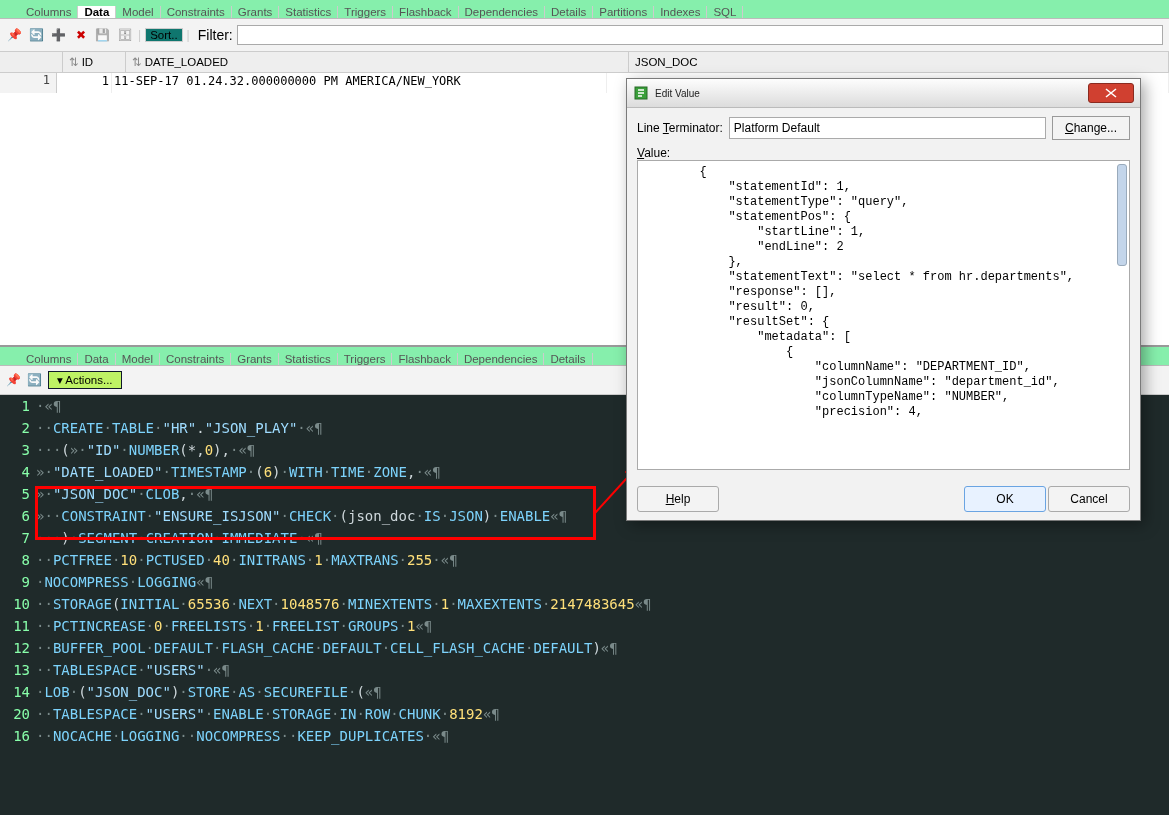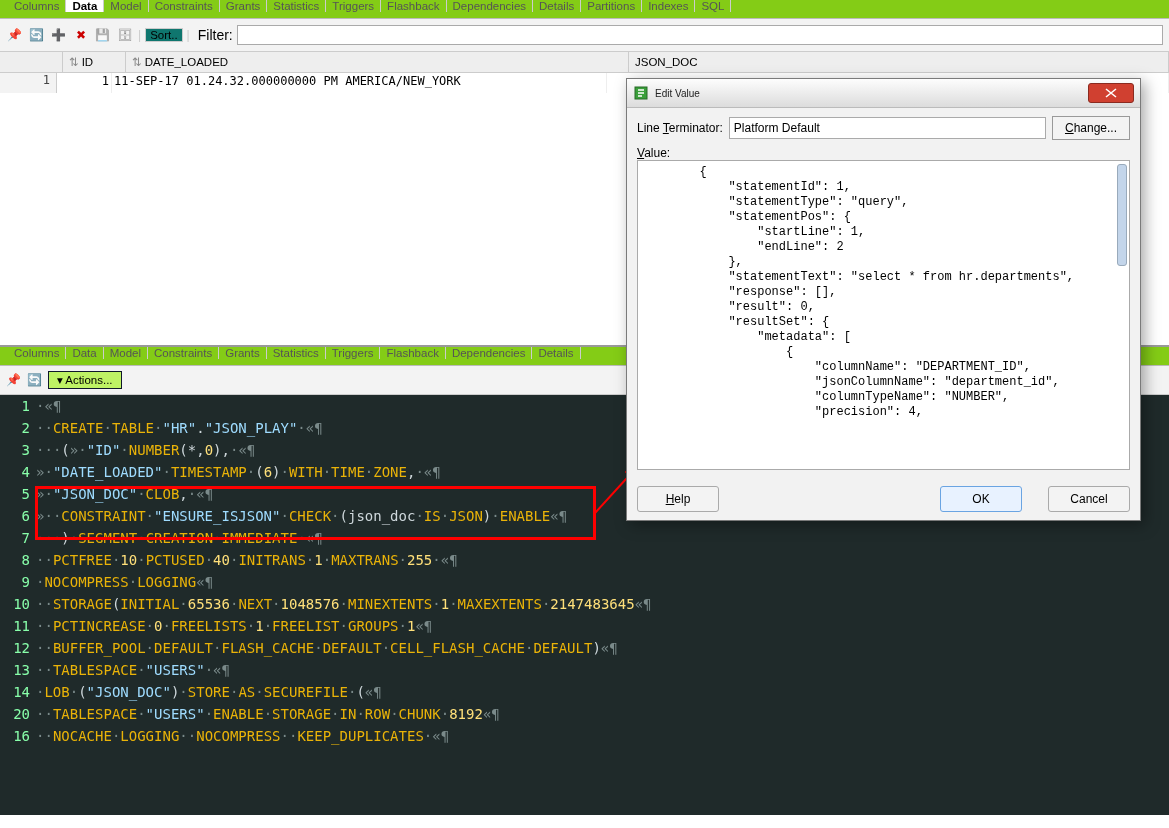--- a/index.html
+++ b/index.html
@@ -1,16 +1,16 @@
 <!DOCTYPE html>
 <html><head>
 <meta charset="utf-8">
 <style>
 html,body{margin:0;padding:0;font-family:Tahoma,Arial,sans-serif;font-size:12px;background:#fff;color:#000;width:1169px;height:828px;overflow:hidden}
-.tabbar{display:flex;align-items:flex-start;background:#84cc16;border-bottom:1px solid #bbb;height:18px;padding:0 8px;font-size:11.5px}
+.tabbar{display:flex;align-items:flex-end;background:#86efac;border-bottom:1px solid #bbb;height:18px;padding:0 20px;font-size:11.5px}
 .tabbar .tab{padding:0 6px;color:#555;border-right:1px solid #ccc;cursor:pointer;white-space:nowrap}
 .tabbar .tab.active{background:#fff;font-weight:bold;color:#000}
 .toolbar{display:flex;align-items:center;background:#f3f3f3;border-bottom:1px solid #ccc;height:28px;padding:2px 6px;gap:4px}
 .toolbar .btn{width:18px;height:18px;display:flex;align-items:center;justify-content:center;cursor:pointer}
 .toolbar .sort{font-size:11.5px;padding:0 4px;border:1px solid #ccc;background:#0f766e;cursor:pointer}
 .toolbar .filterlabel{font-size:14px;margin-left:4px}
 .filterinput{flex:1;height:18px;border:1px solid #aaa;font-size:11.5px;padding:0 3px}
 .gridhead{display:flex;background:#eee;border-bottom:1px solid #ccc;height:20px;font-size:11.5px}
 .gridhead .cell{border-right:1px solid #ccc;padding:2px 6px;display:flex;align-items:center;gap:3px}
 .cell .sorticon{color:#888}
@@ -19,21 +19,21 @@
 .row .c{padding:1px 2px;border-right:1px solid #eee;white-space:nowrap}
 .upper{height:345px;position:relative;overflow:hidden}
 .lowerwrap{border-top:2px solid #999}
 .toolbar2{display:flex;align-items:center;background:#f3f3f3;border-bottom:1px solid #ccc;height:24px;padding:2px 6px;gap:6px}
 .toolbar2 .actions{font-size:11.5px;border:1px solid #0f172a;padding:1px 8px;background:#bef264;cursor:pointer}
 
 .editor{background:#1f2a2a;color:#ddd;font-family:"Consolas",monospace;font-size:14px;line-height:22px;height:420px;overflow:hidden;position:relative}
 .edrow{display:flex}
 .edrow .ln{width:30px;text-align:right;color:#8fa;padding-right:6px;user-select:none}
 .edrow .code{white-space:pre}
-.kw{color:#eab308}
+.kw{color:#7dd3fc}
 .str{color:#9fdcff}
 .num{color:#ffe07a}
 .cmt{color:#cfd8dc}
 .ws{color:#7a8a8a}
 .highlight-box{position:absolute;border:3px solid red;left:35px;top:91px;width:555px;height:48px;pointer-events:none}
 .arrow{position:absolute;left:595px;top:68px;width:50px;height:50px;pointer-events:none}
 .arrow svg{overflow:visible}
 
 .dialog{position:absolute;left:626px;top:78px;width:513px;background:#f2f2f2;border:1px solid #7a7a7a;box-shadow:4px 4px 14px rgba(0,0,0,.35);font-size:12px}
 .dlg-title{display:flex;align-items:center;background:linear-gradient(#fdfdfd,#dcdcdc);height:28px;padding:0 6px;border-bottom:1px solid #bbb}
@@ -43,21 +43,21 @@
 .dlg-body{padding:8px 10px}
 .dlg-row{display:flex;align-items:center;gap:6px;margin-bottom:6px}
 .dlg-row label{white-space:nowrap}
 .dlg-row input[type=text]{flex:1;height:20px;border:1px solid #aaa;font-size:12px;padding:0 4px;background:#fff}
 .changebtn{width:76px;height:22px;font-size:12px;text-align:center;border:1px solid #999;background:#f3f3f3;cursor:pointer;display:flex;align-items:center;justify-content:center}
 .valuearea-wrap{position:relative}
 .valuearea{width:100%;height:310px;font-family:"Consolas","Courier New",monospace;font-size:12px;line-height:15px;border:1px solid #aaa;background:#fff;padding:4px 18px 4px 4px;white-space:pre;overflow:auto;box-sizing:border-box}
 .sbthumb{position:absolute;right:3px;top:4px;width:8px;height:100px;background:#c3d5ea;border:1px solid #9ab;border-radius:3px}
 .dlg-buttons{display:flex;justify-content:space-between;padding:8px 10px}
 .dlg-buttons .left{display:flex;gap:6px}
-.dlg-buttons .right{display:flex;gap:26px}
+.dlg-buttons .right{display:flex;gap:2px}
 .winbtn{min-width:80px;height:24px;font-size:12px;border:1px solid #8aa;background:#eef;display:flex;align-items:center;justify-content:center;cursor:pointer;border-radius:3px}
 .winbtn.help{background:#f3f3f3;border:1px solid #aaa}
 .winbtn.ok{background:#e8f2ff;border:1px solid #6aa4e2}
 .winbtn.cancel{background:#f3f3f3;border:1px solid #aaa}
 .underline{text-decoration:underline}
 </style>
 </head>
 <body>
 
 <div class="upper">

